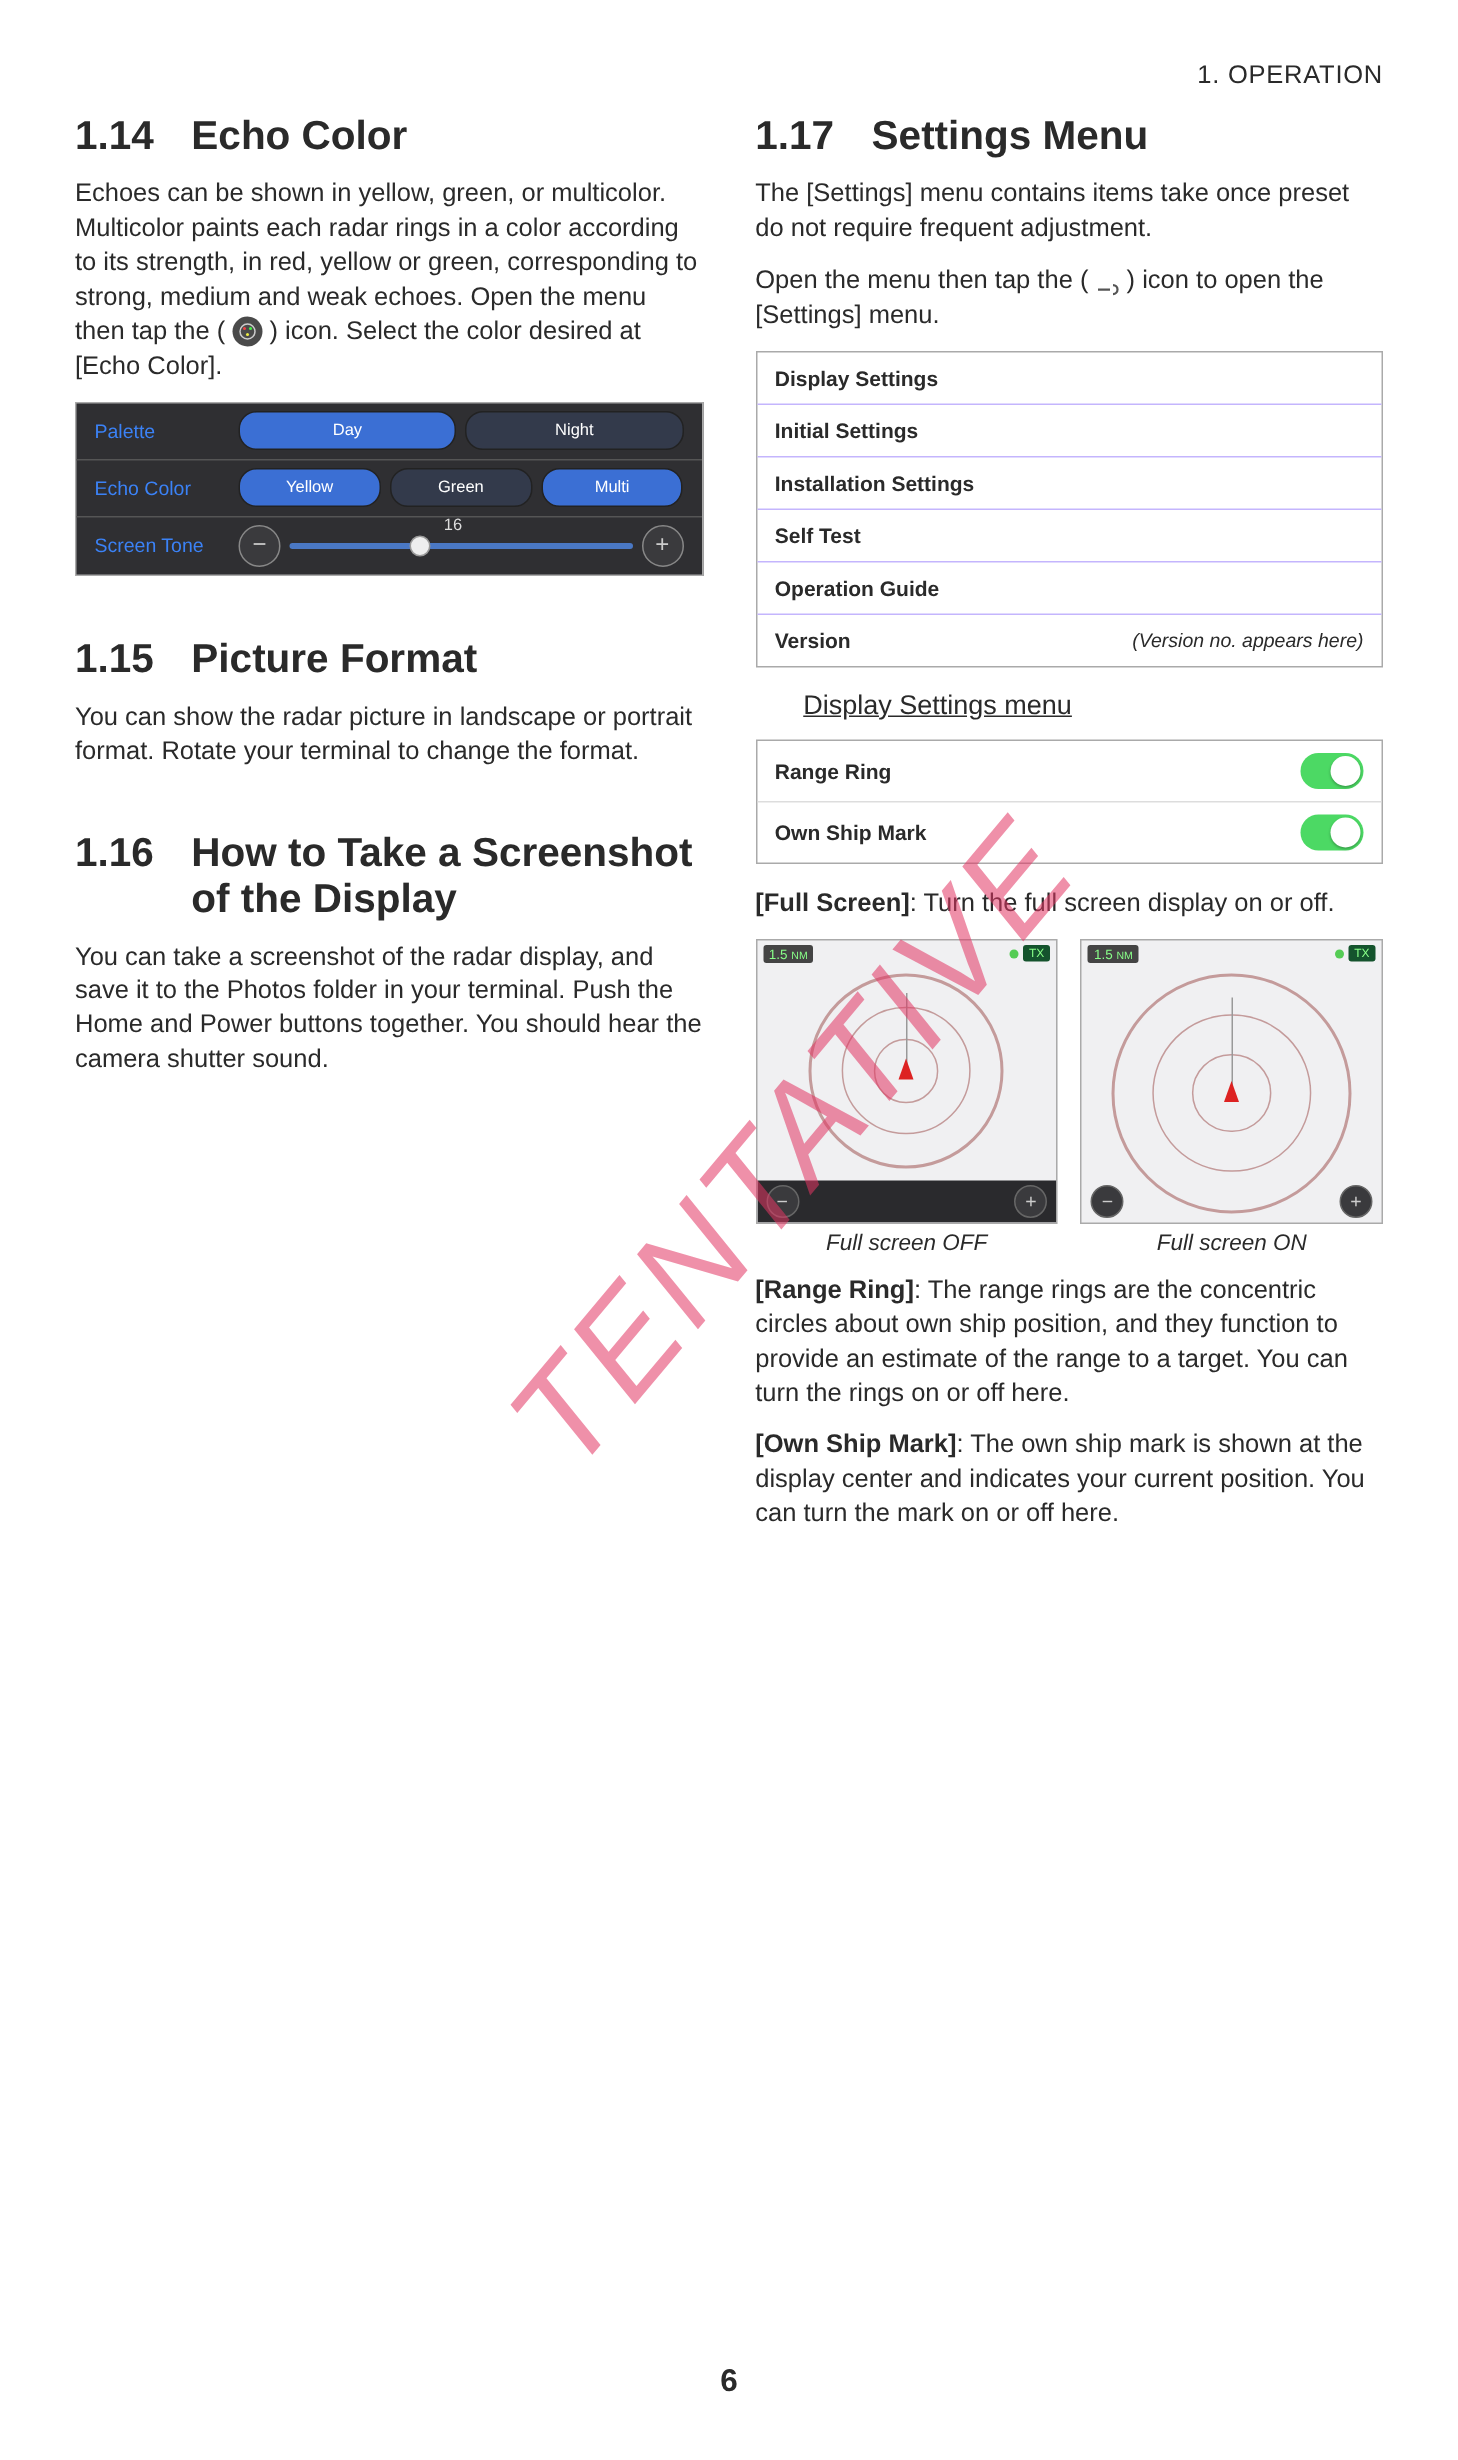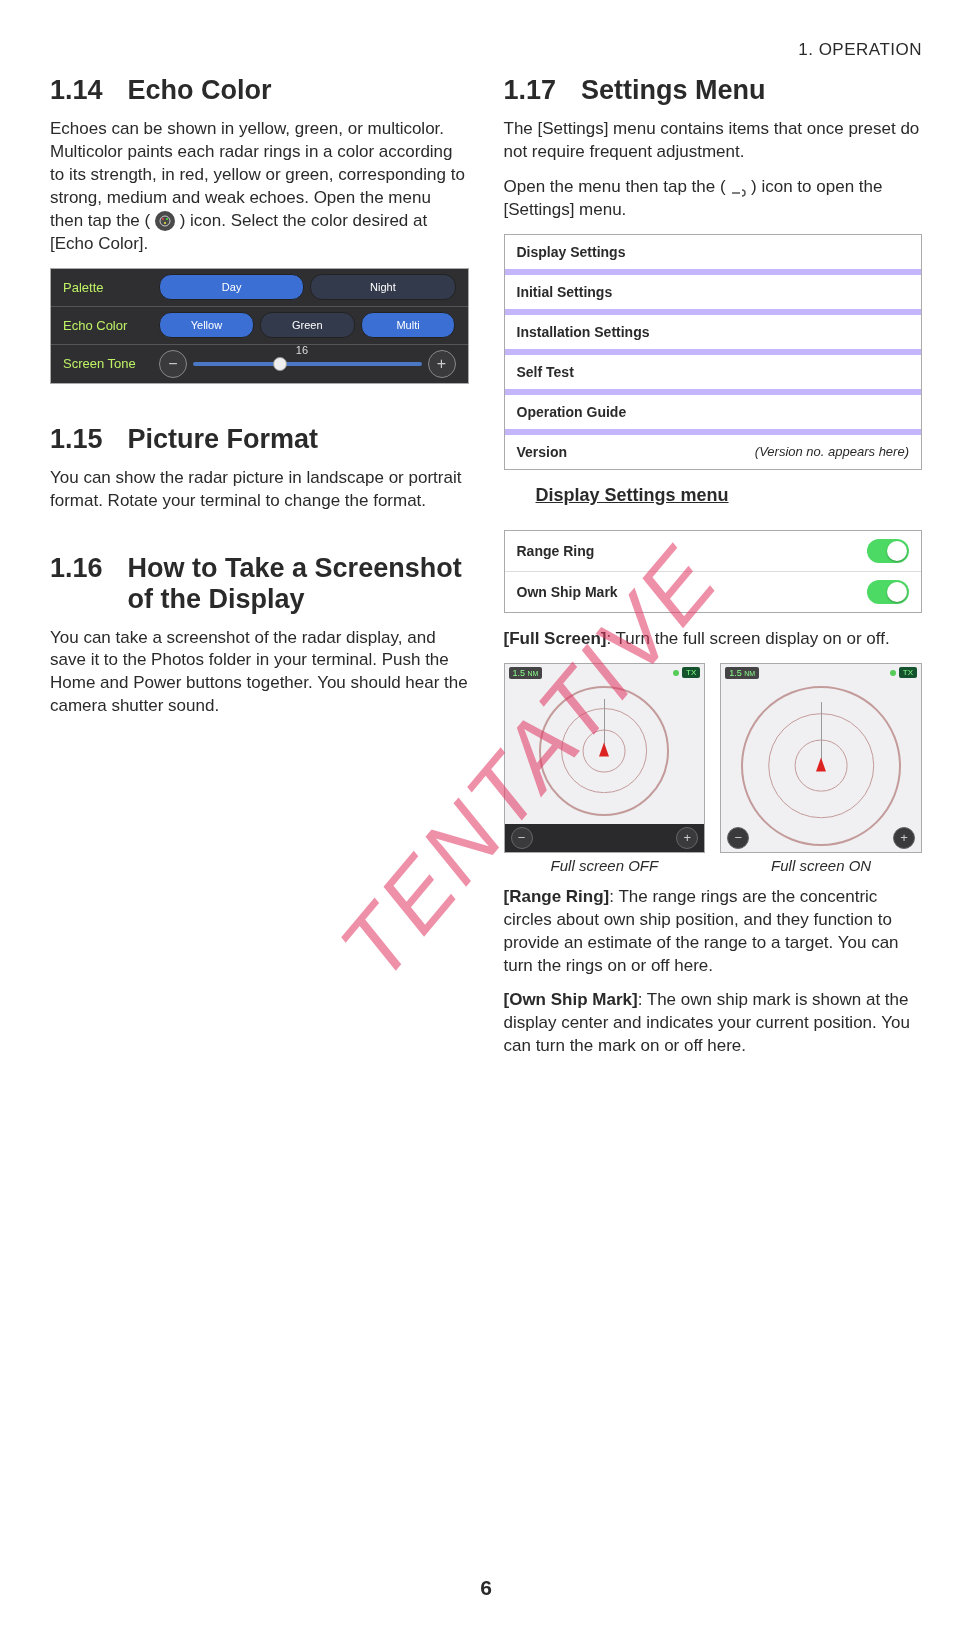--- a/index.html
+++ b/index.html
@@ -46,21 +46,21 @@
   .palette-row {
     display: flex;
     align-items: center;
     height: 38px;
     border-bottom: 1px solid #555;
     padding: 0 12px;
     gap: 6px;
   }
   .palette-row:last-child { border-bottom: none; }
   .palette-label {
-    color: #bef264;
+    color: #3b82f6;
     font-size: 13px;
     width: 90px;
   }
   .seg {
     flex: 1;
     height: 26px;
     border-radius: 12px;
     display: flex;
     align-items: center;
     justify-content: center;
@@ -122,29 +122,29 @@
     border: 1px solid #aaa;
     margin: 10px 0 15px 0;
   }
   .settings-menu .row {
     display: flex;
     justify-content: space-between;
     align-items: center;
     padding: 9px 12px;
     font-size: 14px;
     font-weight: bold;
-    border-bottom: 6px solid #c4b5fd;
+    border-bottom: 1px solid #c4b5fd;
   }
   .settings-menu .row:last-child { border-bottom: none; }
   .version-note { font-style: italic; font-weight: normal; font-size: 13px; }
   .sub-heading {
     font-size: 18px;
-    font-weight: bold;
+    font-weight: normal;
     text-decoration: underline;
-    margin-bottom: 24px;
+    margin-bottom: 12px;
     padding-left: 32px;
   }
   .toggle-menu {
     border: 1px solid #aaa;
     margin-bottom: 15px;
   }
   .toggle-menu .trow {
     display: flex;
     justify-content: space-between;
     align-items: center;
@@ -356,21 +356,21 @@
 
   </div>
 
   <div class="col">
 
     <div class="sect" style="margin-bottom:0;">
       <h2>
         <span class="num">1.17</span>
         <span>Settings Menu</span>
       </h2>
-      <p>The [Settings] menu contains items that once preset do not require frequent adjustment.</p>
+      <p>The [Settings] menu contains items take once preset do not require frequent adjustment.</p>
       <p>
         <span>Open the menu then tap the (</span>
         <span class="wrench-icon">
           <svg width="16" height="10" viewBox="0 0 16 10">
               <path d="M2 5 L10 5 M12 2 A3 3 0 1 1 12 8" stroke="#555" stroke-width="1.5" fill="none"></path>
             </svg>
         </span>
         <span>) icon to open the [Settings] menu.</span>
       </p>
 

